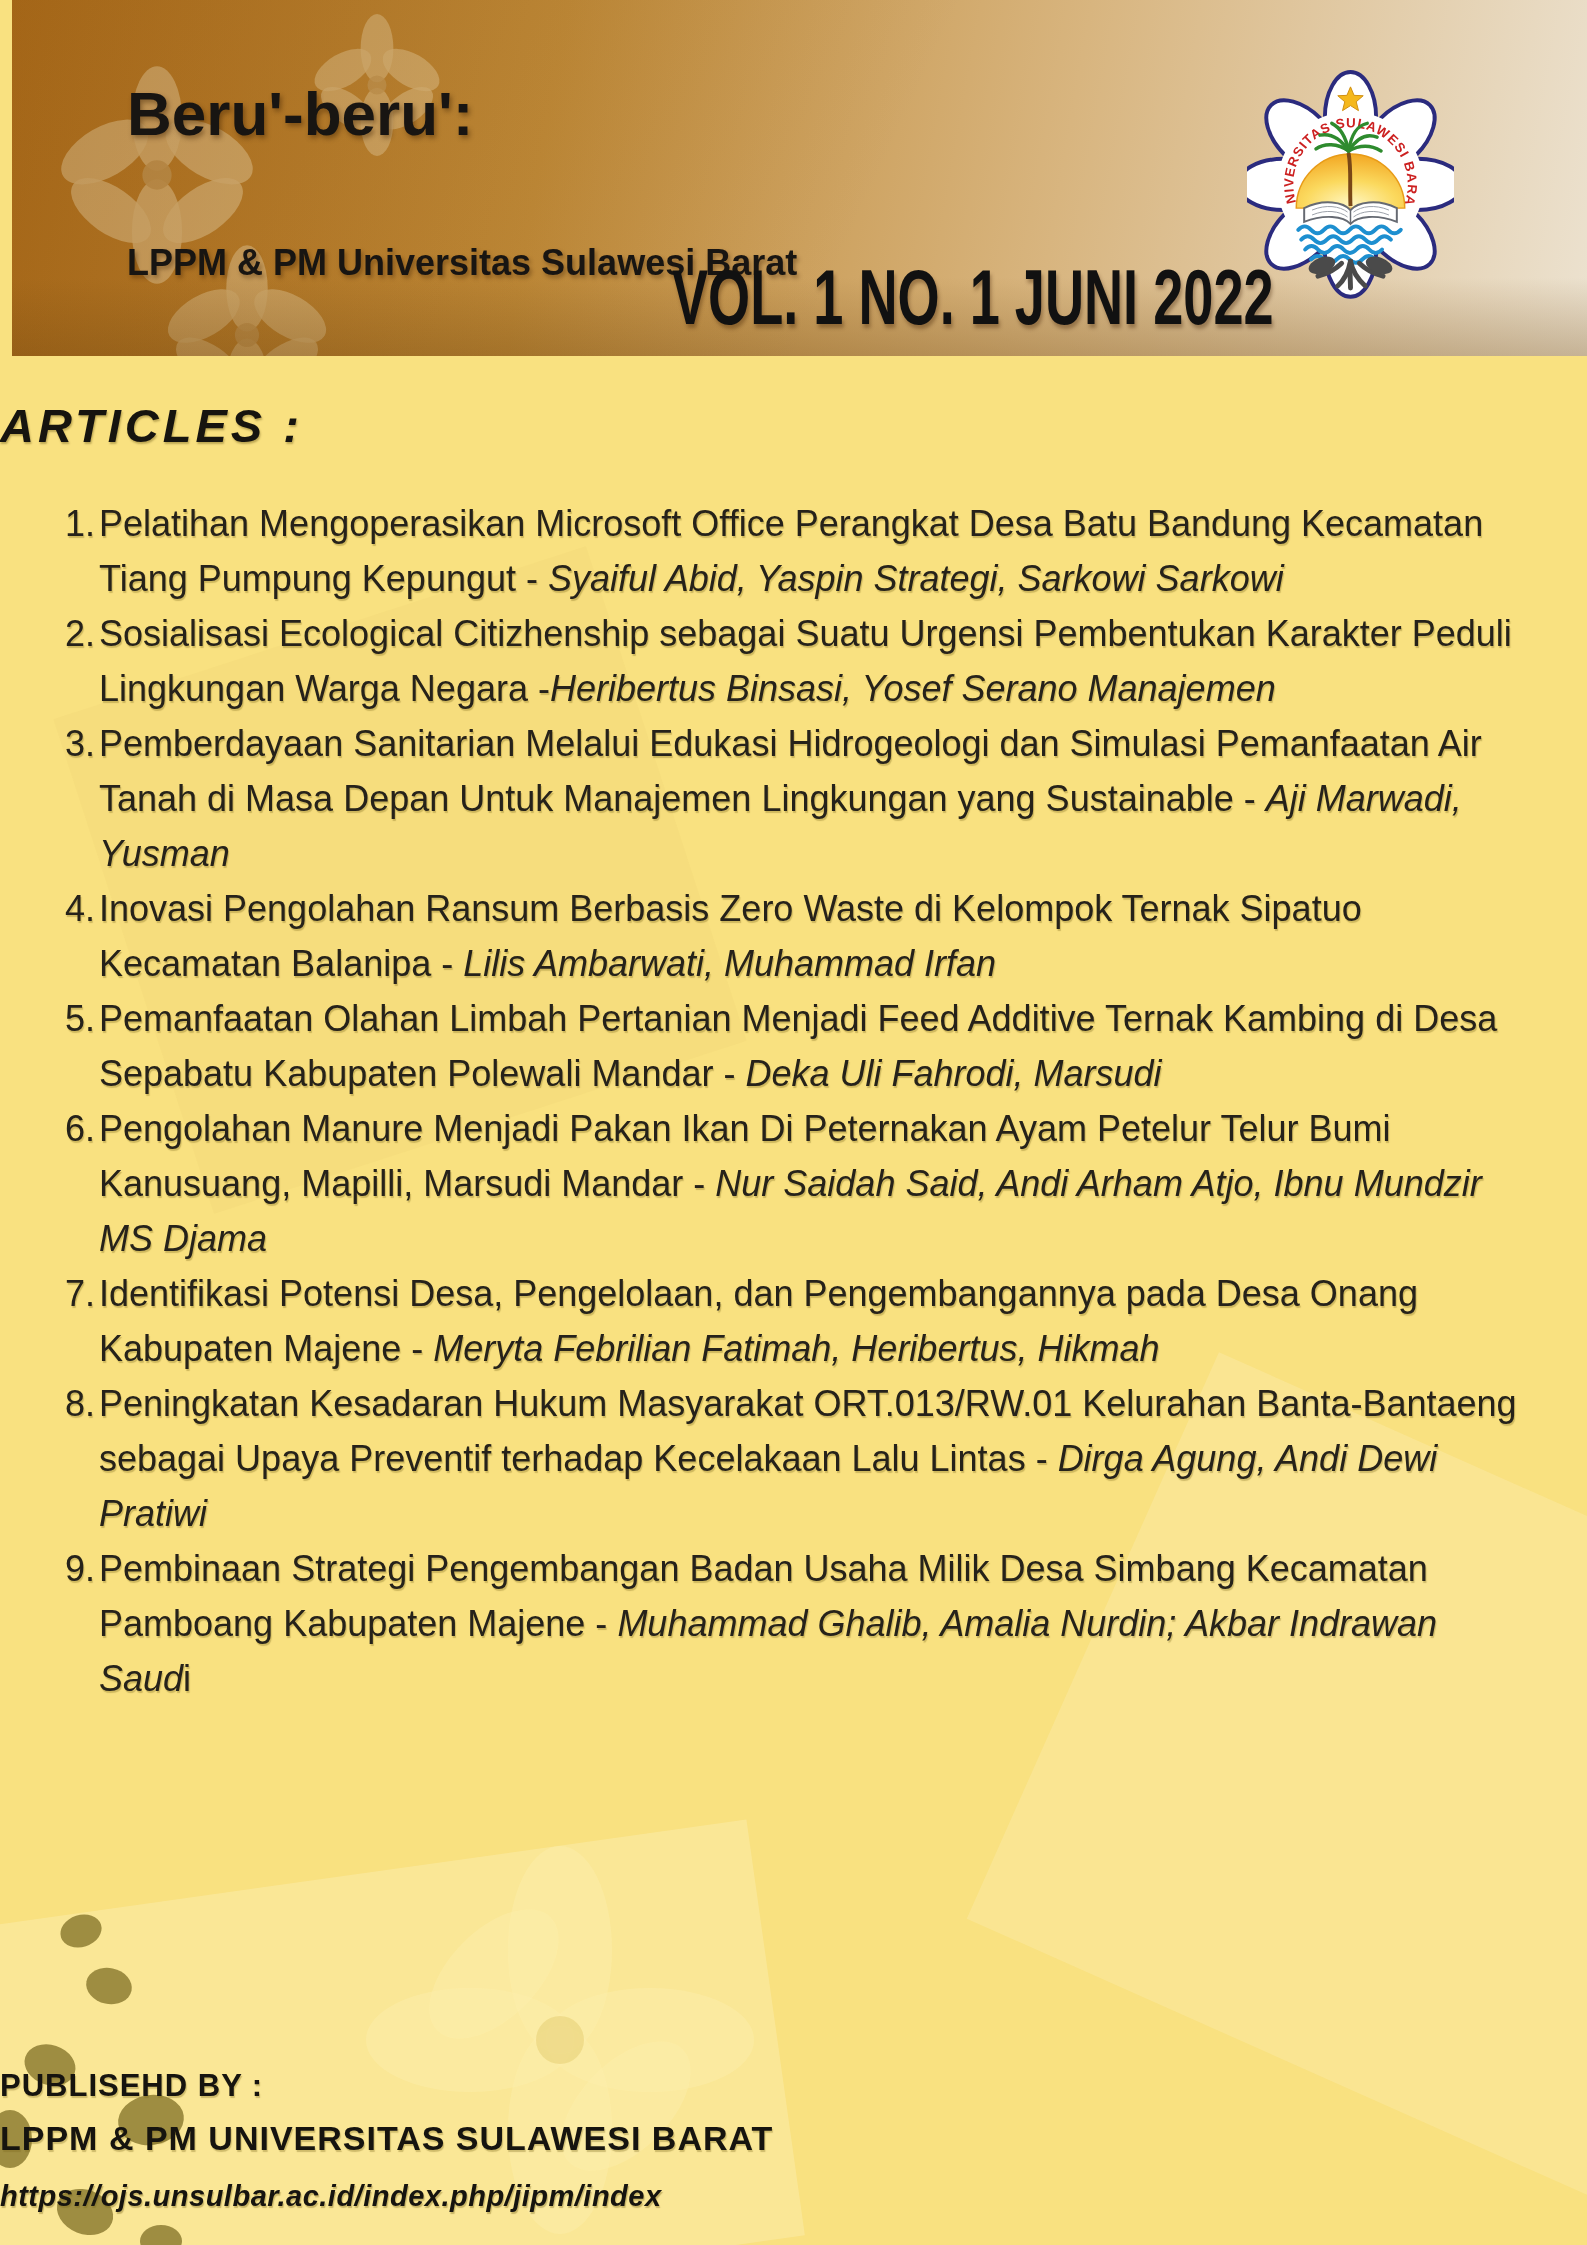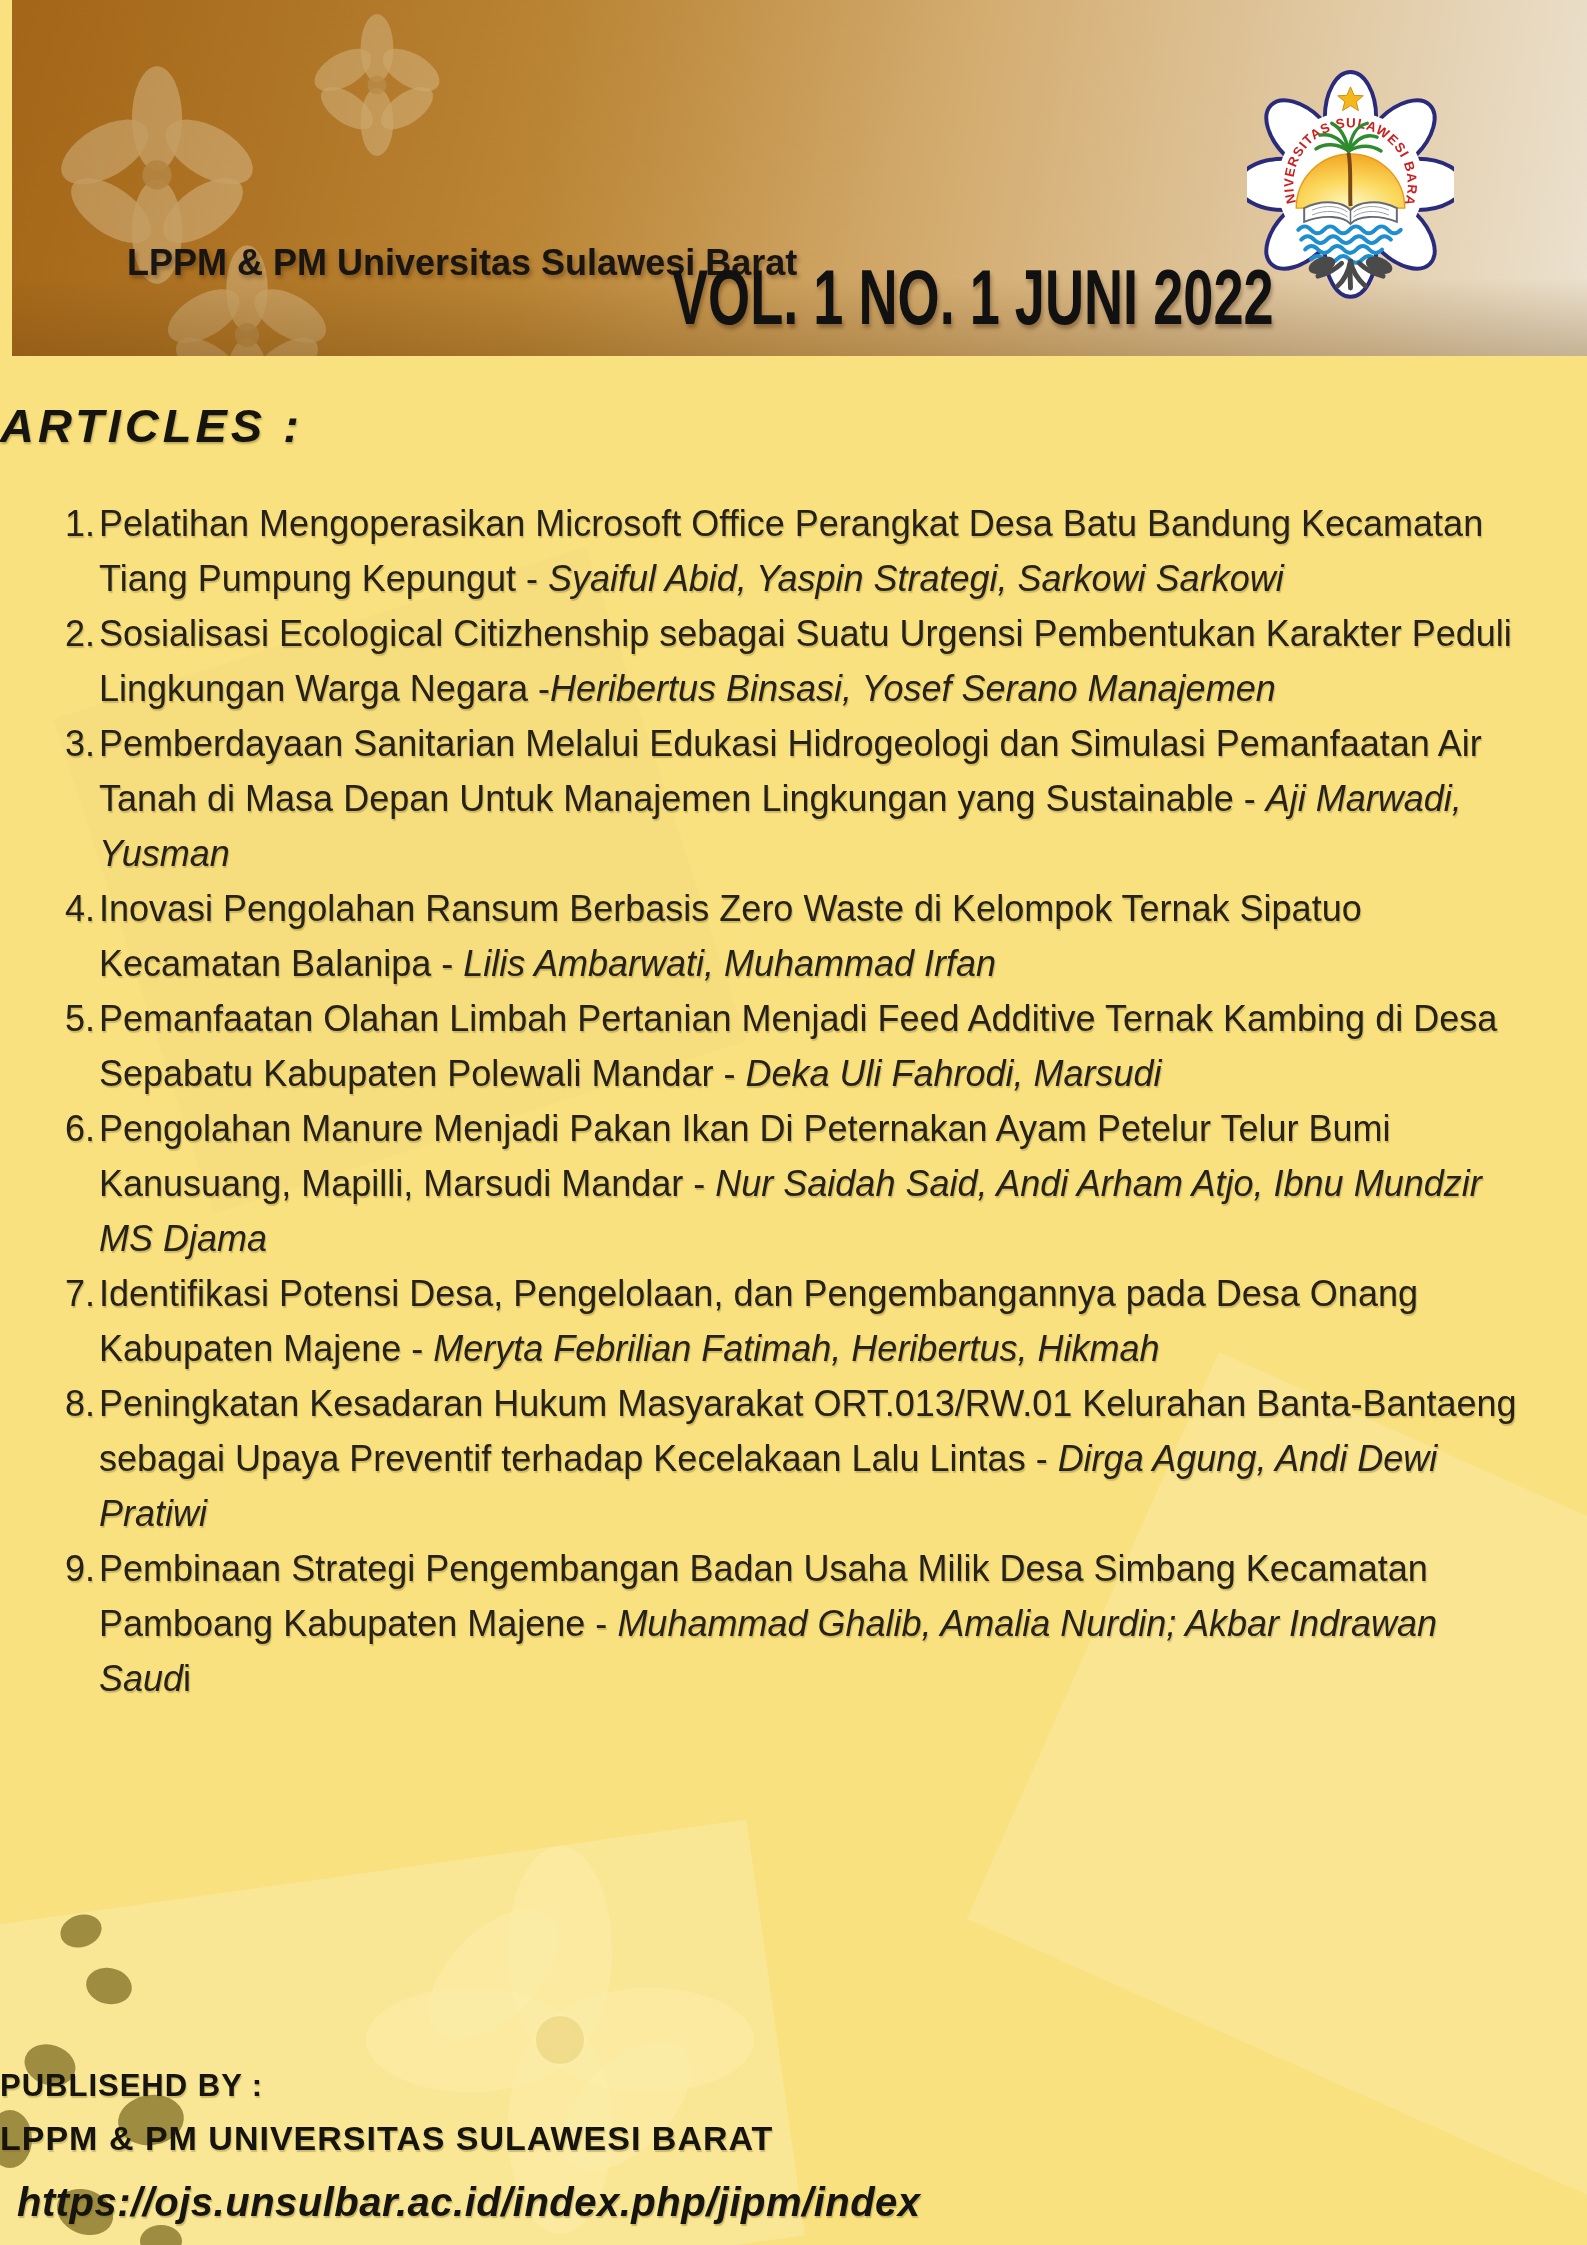--- a/index.html
+++ b/index.html
@@ -63,21 +63,21 @@
     font-size:36px;line-height:55px;color:#26221a;
     text-shadow:1px 2px 1px rgba(125,105,30,.35);
   }
   .article{position:relative;}
   .article .num{position:absolute;right:100%;padding-right:4px;white-space:nowrap;}
   .it{font-style:italic;}
   
   .footer{position:absolute;left:0;right:0;top:2068px;text-align:left;color:#16140f;}
   .published-by{font-size:31px;font-weight:700;letter-spacing:1px;text-shadow:1px 2px 1px rgba(125,105,30,.35);}
   .publisher{margin-top:15px;font-size:34px;font-weight:700;letter-spacing:1px;text-shadow:1px 2px 1px rgba(125,105,30,.35);}
-  .site-url{margin-top:22px;font-size:40px;font-weight:700;font-style:italic;letter-spacing:0.5px;text-shadow:1px 2px 1px rgba(125,105,30,.4);padding-left:17px;}
+  .site-url{margin-top:22px;font-size:29px;font-weight:700;font-style:italic;letter-spacing:0.5px;text-shadow:1px 2px 1px rgba(125,105,30,.4);}
 </style>
 </head>
 <body>
 
 <div class="page">
 
   <div class="bg-shape band1"></div>
   <div class="bg-shape band2"></div>
   <div class="bg-shape band3"></div>
 
@@ -132,20 +132,21 @@
         <ellipse cx="30" cy="44" rx="23" ry="12" transform="rotate(-30 30 44)"></ellipse>
         <ellipse cx="80" cy="44" rx="23" ry="12" transform="rotate(30 80 44)"></ellipse>
         <ellipse cx="33" cy="72" rx="22" ry="11" transform="rotate(35 33 72)"></ellipse>
         <ellipse cx="77" cy="72" rx="22" ry="11" transform="rotate(-35 77 72)"></ellipse>
       </g>
       <circle cx="55" cy="55" r="7" fill="rgba(200,165,110,0.8)"></circle>
     </svg>
 
     <div class="header-shade"></div>
 
+    <div class="journal-title">Beru'-beru':</div>
     <div class="journal-org">LPPM &amp; PM Universitas Sulawesi Barat</div>
     <div class="volume">VOL. 1 NO. 1 JUNI 2022</div>
 
     <svg class="logo" viewBox="0 0 210 250">
       <defs>
         <radialGradient id="sunGrad" cx="0.5" cy="0.92" r="0.95">
           <stop offset="0" stop-color="#fff6bf"></stop>
           <stop offset="0.45" stop-color="#fbd95e"></stop>
           <stop offset="1" stop-color="#f2a41f"></stop>
         </radialGradient>

